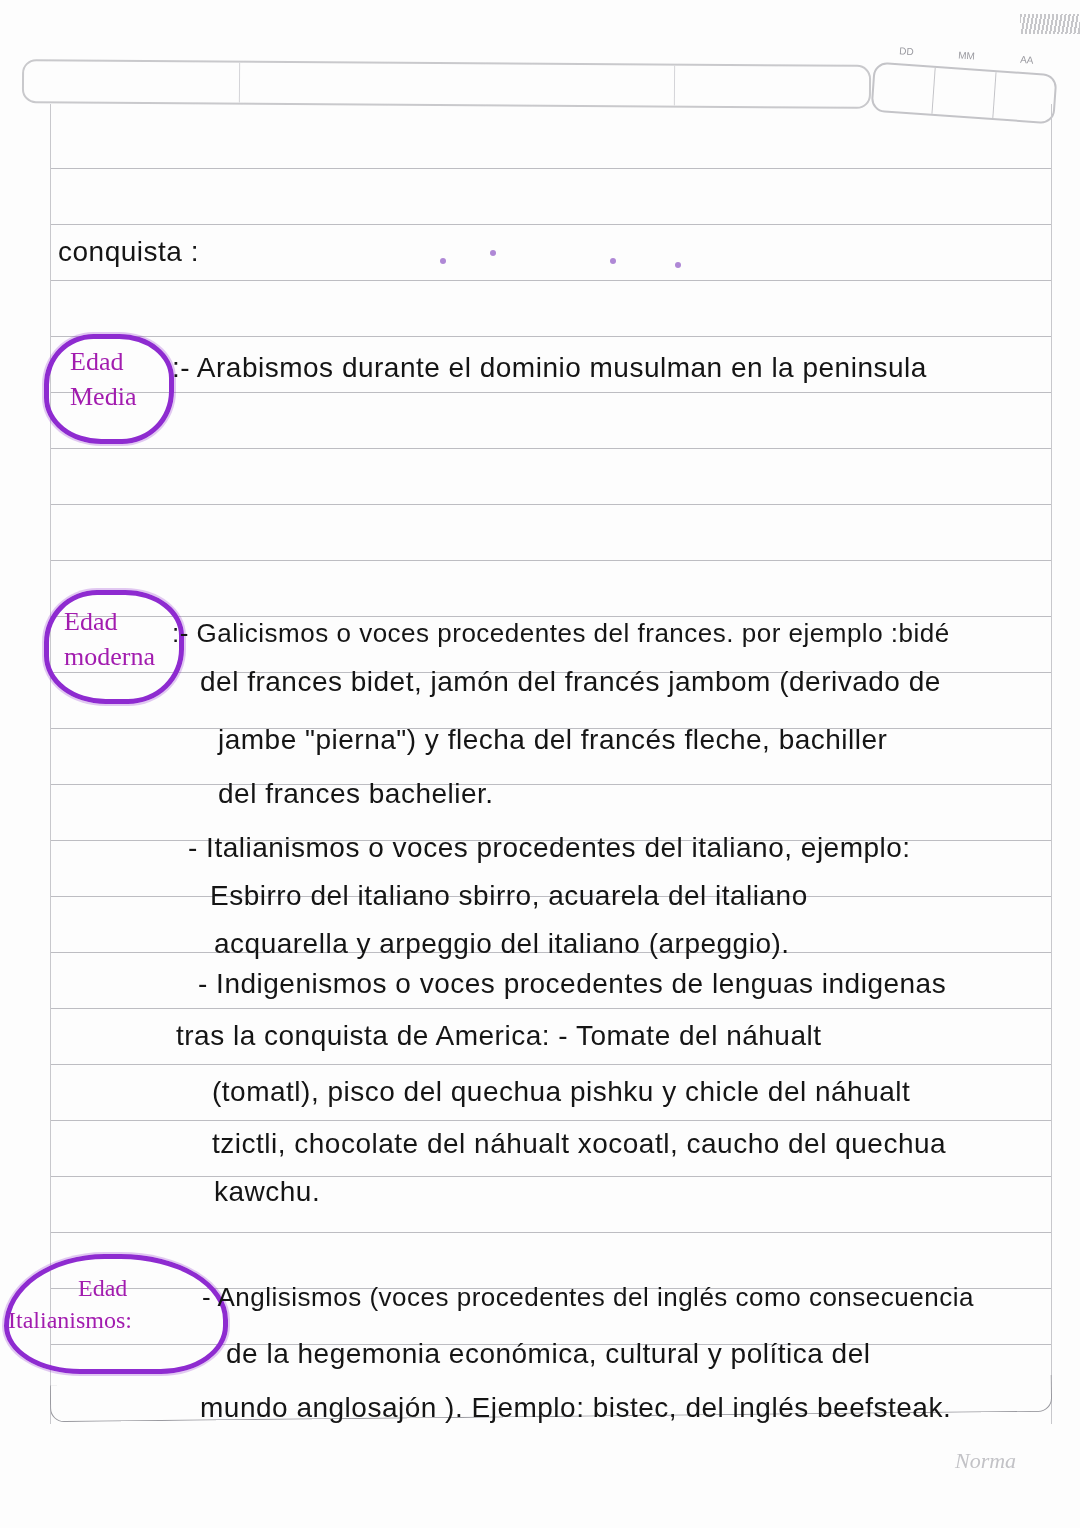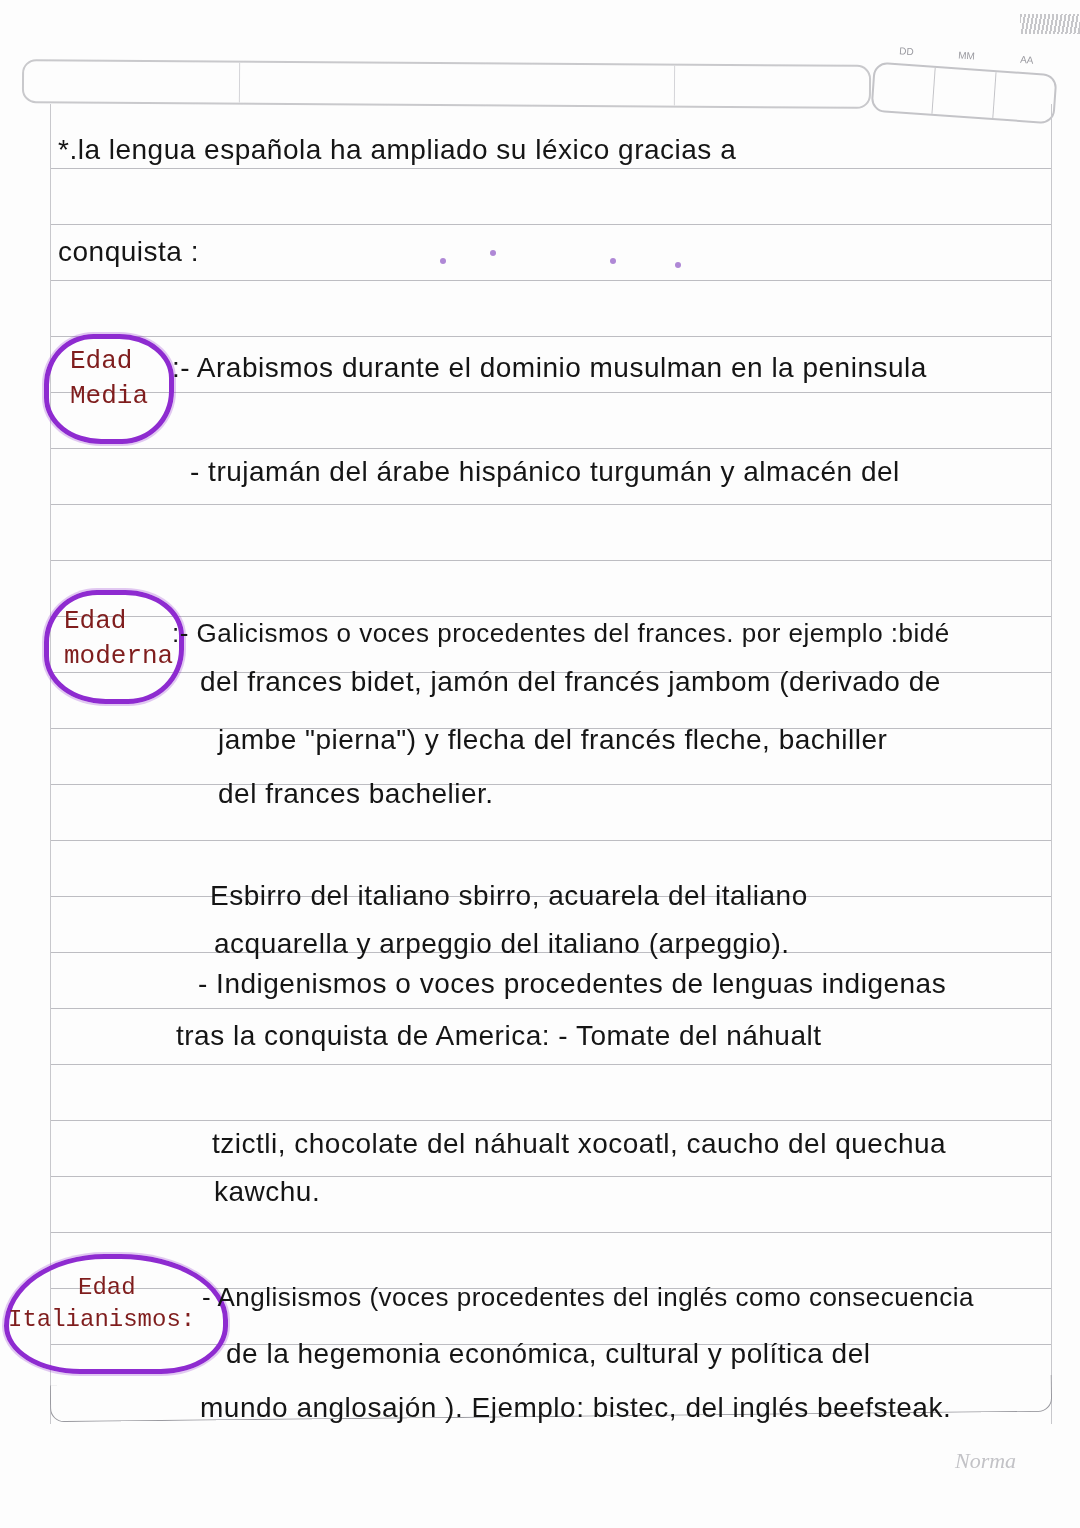--- a/index.html
+++ b/index.html
@@ -62,22 +62,22 @@
       font-size: 28px; letter-spacing: 0.5px;
       color: #151515;
     }
     .cloud {
       position: absolute;
       border: 5px solid #8e2bd0;
       border-radius: 38% 42% 40% 44% / 46% 40% 48% 42%;
       box-shadow: 0 0 0 2px rgba(142,43,208,.25);
     }
     .cloud-label {
-      position: absolute; font-family: Liberation Mono, monospace;
-      font-size: 26px; color: #7f1d1d; line-height: 1.35; white-space: nowrap;
+      position: absolute; font-family: Liberation Serif, serif;
+      font-size: 26px; color: #a21caf; line-height: 1.35; white-space: nowrap;
     }
     .brand {
       position: absolute; left: 955px; top: 1448px;
       font-family: "Liberation Serif", serif; font-size: 22px;
       color: #c2c2c6; font-style: italic;
     }
     .speck { position: absolute; width: 6px; height: 6px; border-radius: 50%; background: #7c3bbd; opacity: .6; }
   </style>
 </head>
 <body>
@@ -120,49 +120,49 @@
     <div class="rule" style="top:904px"></div>
     <div class="rule" style="top:960px"></div>
     <div class="rule" style="top:1016px"></div>
     <div class="rule" style="top:1072px"></div>
     <div class="rule" style="top:1128px"></div>
     <div class="rule" style="top:1184px"></div>
     <div class="rule" style="top:1240px"></div>
   </div>
   <div class="bottom-frame"></div>
 
-  <div class="line" style="left:58px; top:134px">*.la lengua española ha ampliado su léxico gracias a</div>
   <div class="line" style="left:58px; top:236px">conquista :</div>
 
   <span class="speck" style="left:440px; top:258px"></span>
   <span class="speck" style="left:490px; top:250px"></span>
   <span class="speck" style="left:610px; top:258px"></span>
   <span class="speck" style="left:675px; top:262px"></span>
 
   <div class="cloud" style="left:44px; top:334px; width:120px; height:100px"></div>
   <div class="cloud-label" style="left:70px; top:344px">
     <div>Edad</div>
     <div>Media</div>
   </div>
   <div class="line" style="left:172px; top:352px">:- Arabismos durante el dominio musulman en la peninsula</div>
-  <div class="line" style="left:190px; top:456px">- trujamán del árabe hispánico turgumán y almacén del</div>
 
   <div class="cloud" style="left:44px; top:590px; width:130px; height:104px"></div>
   <div class="cloud-label" style="left:64px; top:604px">
     <div>Edad</div>
     <div>moderna</div>
   </div>
   <div class="line" style="left:172px; top:618px; font-size:26px">:- Galicismos o voces procedentes del frances. por ejemplo :bidé</div>
   <div class="line" style="left:200px; top:666px">del frances bidet, jamón del francés jambom (derivado de</div>
   <div class="line" style="left:218px; top:724px">jambe "pierna") y flecha del francés fleche, bachiller</div>
   <div class="line" style="left:218px; top:778px">del frances bachelier.</div>
+  <div class="line" style="left:188px; top:832px">- Italianismos o voces procedentes del italiano, ejemplo:</div>
   <div class="line" style="left:214px; top:928px">acquarella y arpeggio del italiano (arpeggio).</div>
   <div class="line" style="left:210px; top:880px">Esbirro del italiano sbirro, acuarela del italiano</div>
   <div class="line" style="left:198px; top:968px">- Indigenismos o voces procedentes de lenguas indigenas</div>
   <div class="line" style="left:176px; top:1020px">tras la conquista de America: - Tomate del náhualt</div>
+  <div class="line" style="left:212px; top:1076px">(tomatl), pisco del quechua pishku y chicle del náhualt</div>
   <div class="line" style="left:212px; top:1128px">tzictli, chocolate del náhualt xocoatl, caucho del quechua</div>
   <div class="line" style="left:214px; top:1176px">kawchu.</div>
 
   <div class="cloud" style="left:4px; top:1254px; width:214px; height:110px; border-radius:45% 48% 30% 34% / 60% 55% 40% 40%"></div>
   <div class="cloud-label" style="left:8px; top:1272px; font-size:24px">
     <div style="padding-left:70px">Edad</div>
     <div>Italianismos:</div>
   </div>
   <div class="line" style="left:202px; top:1282px; font-size:26px">- Anglisismos (voces procedentes del inglés como consecuencia</div>
   <div class="line" style="left:226px; top:1338px">de la hegemonia económica, cultural y política del</div>

